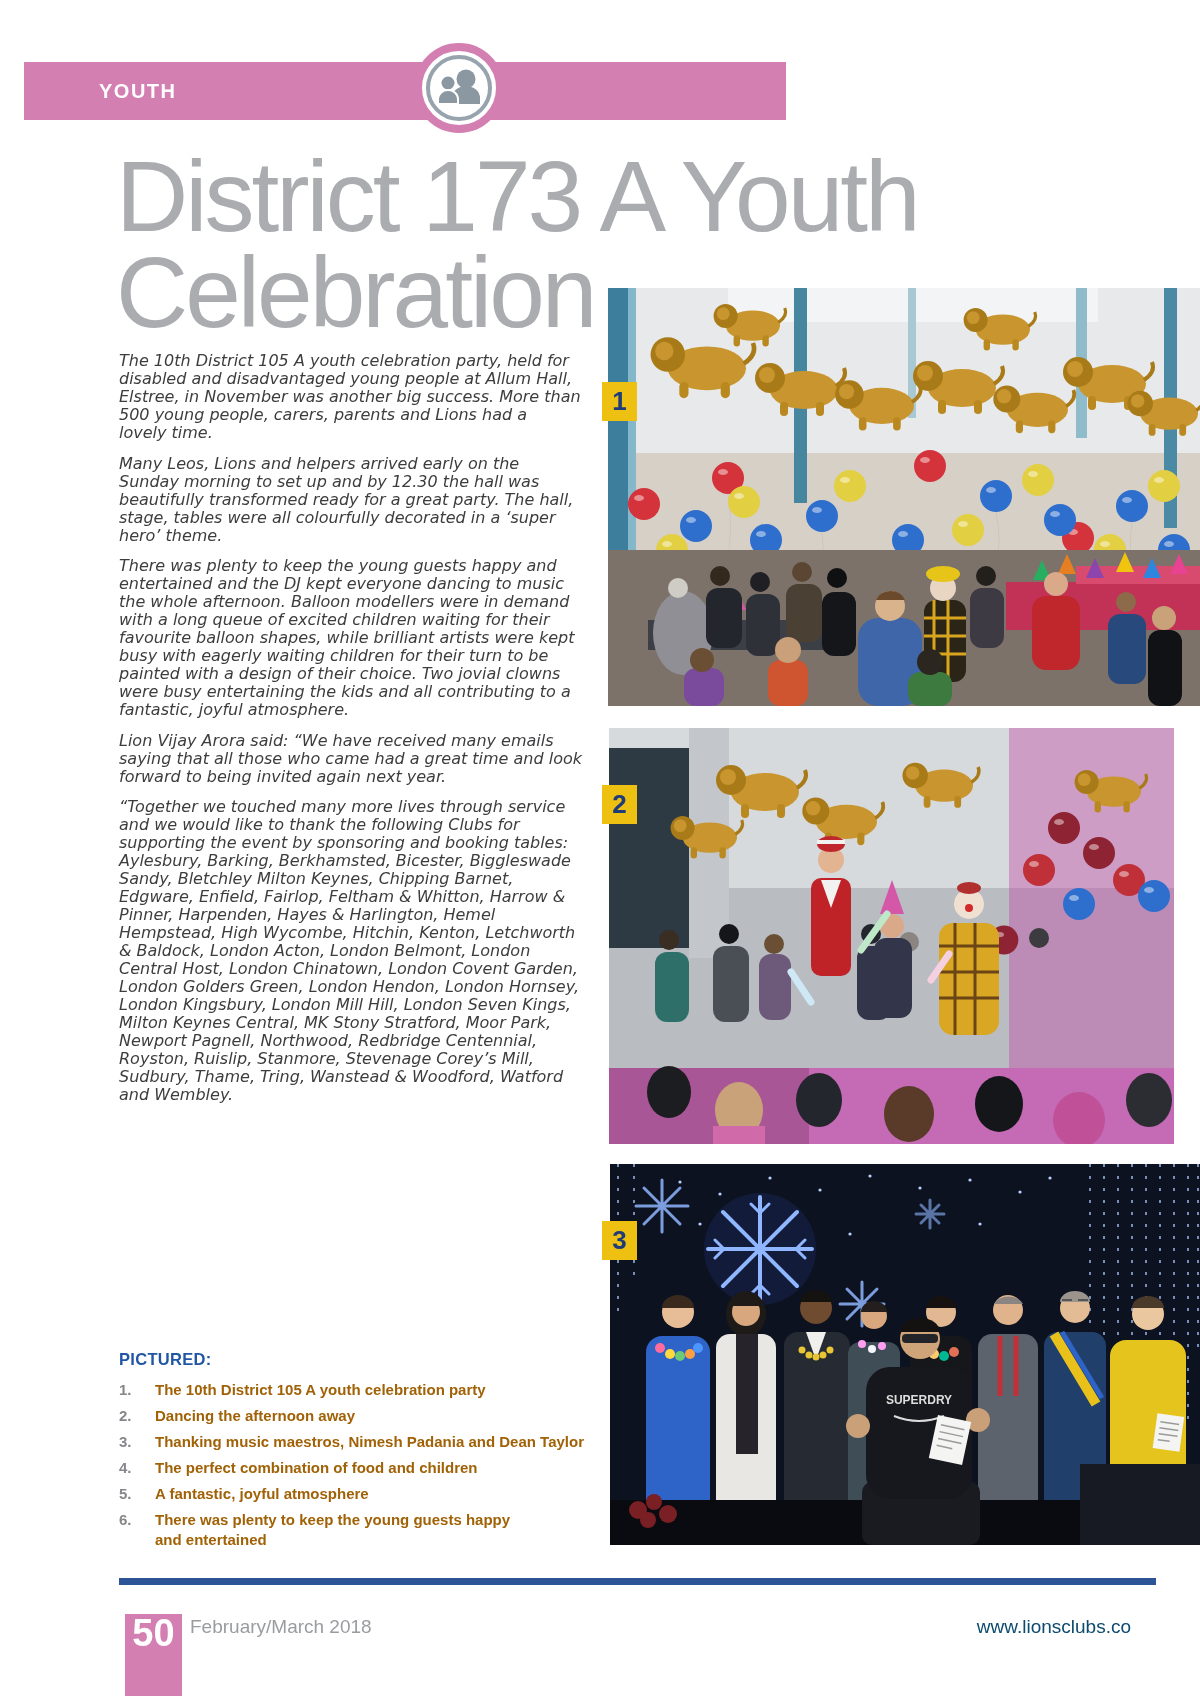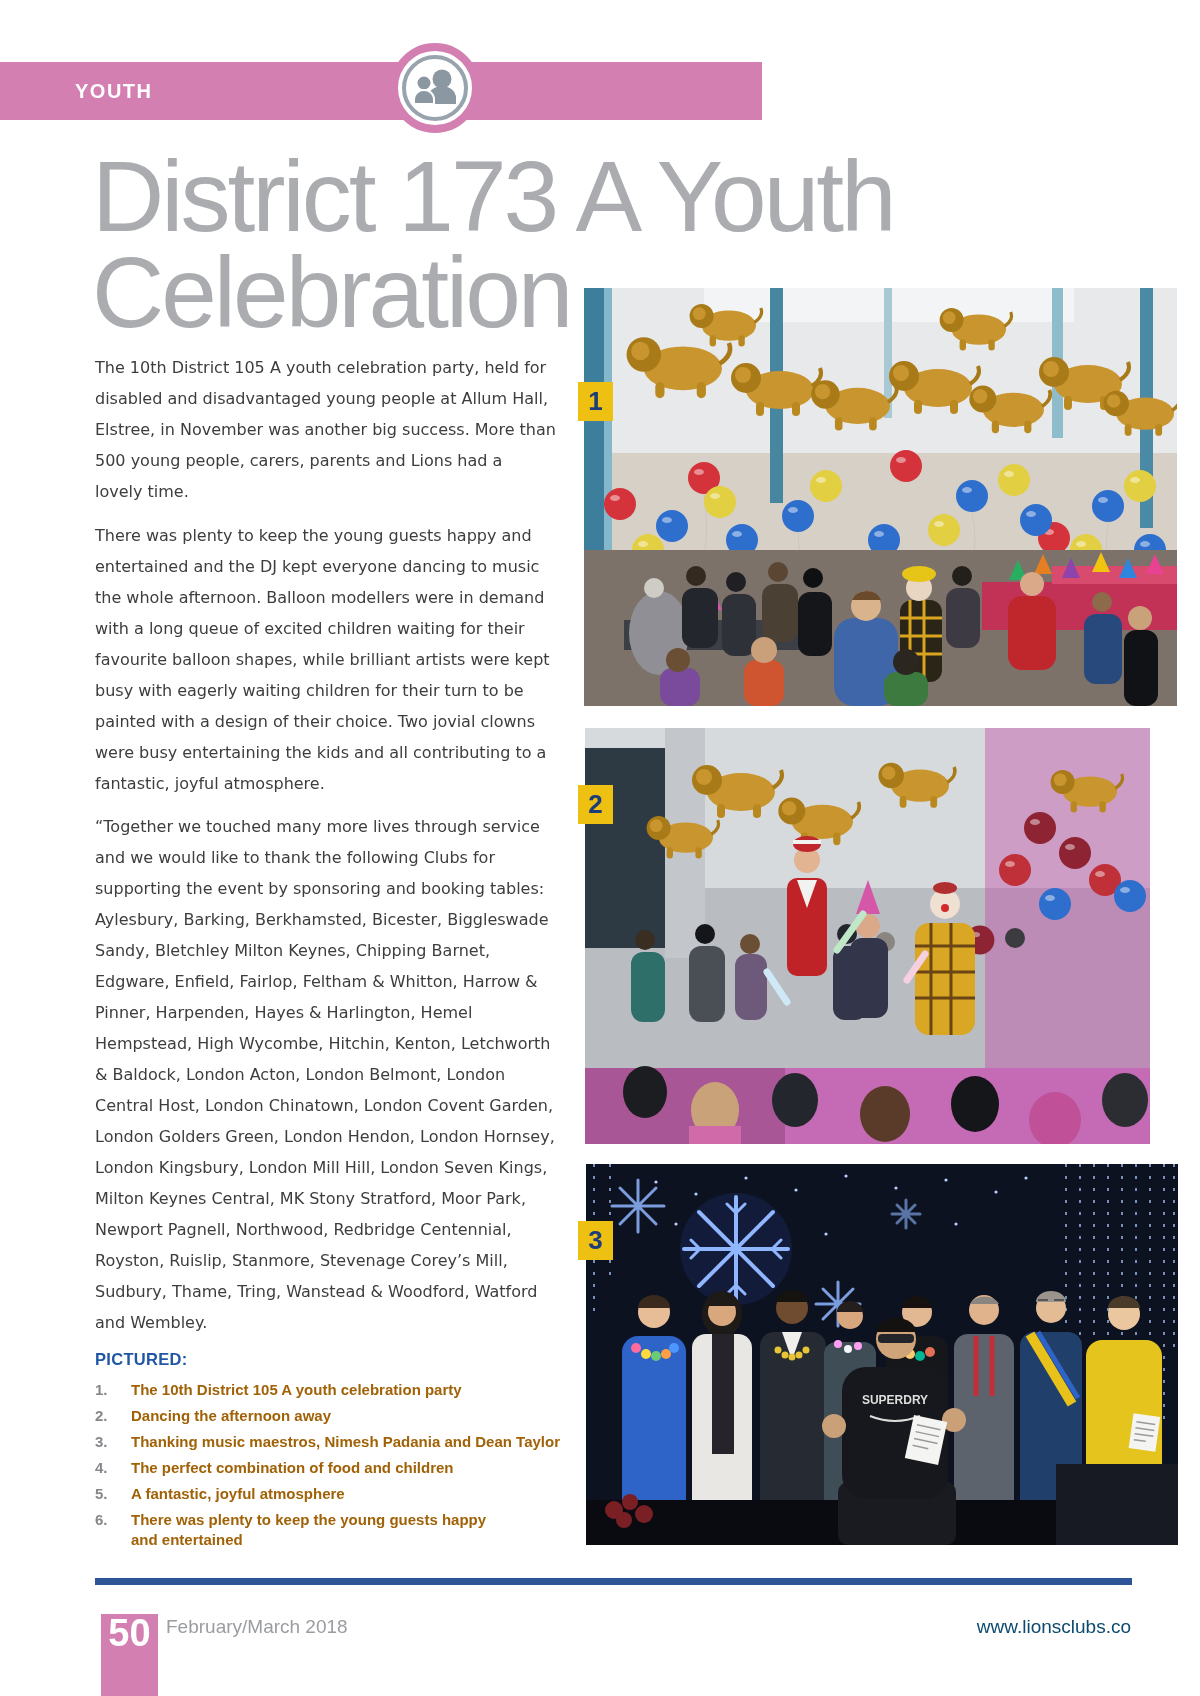--- a/index.html
+++ b/index.html
@@ -1,28 +1,28 @@
 <!DOCTYPE html>
 <html><head>
 <meta charset="utf-8">
 <style>
   html,body{margin:0;padding:0;}
   body{width:1200px;height:1696px;background:#ffffff;position:relative;overflow:hidden;
        font-family:"DejaVu Sans",sans-serif;}
-  .abs{position:absolute;}
+  .abs{position:absolute;margin-left:24px;}
   
   .topbar{left:0;top:62px;width:762px;height:58px;background:#d47fb2;}
   .youth{left:75px;top:62px;height:58px;line-height:58px;color:#fff;
          font-family:"Liberation Sans",sans-serif;font-weight:bold;font-size:20px;letter-spacing:1.5px;}
   .circle-icon{left:389px;top:42px;width:92px;height:92px;}
   
   .page-title{left:92px;top:148px;font-family:"Liberation Sans",sans-serif;font-weight:300;
               font-size:100px;line-height:96px;letter-spacing:-3px;color:#aaacaf;white-space:pre;}
   
-  .body-col{left:95px;top:352px;width:475px;font-size:16px;line-height:31px;color:#3d3d3f;}
+  .body-col{left:95px;top:352px;width:475px;font-size:16px;line-height:18px;color:#3d3d3f;font-style:italic;}
   .para{margin:0 0 12.5px 0;white-space:pre;}
   
   .pictured-h{left:95px;top:1350px;font-family:"Liberation Sans",sans-serif;font-weight:bold;
               font-size:16.5px;color:#2156a5;letter-spacing:.3px;}
   .plist{left:95px;top:1380px;width:470px;font-family:"Liberation Sans",sans-serif;font-weight:bold;font-size:15px;}
   .prow{display:flex;margin-bottom:6px;line-height:20px;}
   .pnum{width:36px;color:#85878a;flex:none;}
   .ptxt{color:#a16207;white-space:pre-line;}
   
   .photo{overflow:hidden;background:#e5e5e5;}
@@ -65,29 +65,37 @@
 
 <div class="abs page-title">District 173 A Youth
 Celebration</div>
 
 <div class="abs body-col">
   <p class="para">The 10th District 105 A youth celebration party, held for
 disabled and disadvantaged young people at Allum Hall,
 Elstree, in November was another big success. More than
 500 young people, carers, parents and Lions had a
 lovely time.</p>
+  <p class="para">Many Leos, Lions and helpers arrived early on the
+Sunday morning to set up and by 12.30 the hall was
+beautifully transformed ready for a great party. The hall,
+stage, tables were all colourfully decorated in a ‘super
+hero’ theme.</p>
   <p class="para">There was plenty to keep the young guests happy and
 entertained and the DJ kept everyone dancing to music
 the whole afternoon. Balloon modellers were in demand
 with a long queue of excited children waiting for their
 favourite balloon shapes, while brilliant artists were kept
 busy with eagerly waiting children for their turn to be
 painted with a design of their choice. Two jovial clowns
 were busy entertaining the kids and all contributing to a
 fantastic, joyful atmosphere.</p>
+  <p class="para">Lion Vijay Arora said: “We have received many emails
+saying that all those who came had a great time and look
+forward to being invited again next year.</p>
   <p class="para">“Together we touched many more lives through service
 and we would like to thank the following Clubs for
 supporting the event by sponsoring and booking tables:
 Aylesbury, Barking, Berkhamsted, Bicester, Biggleswade
 Sandy, Bletchley Milton Keynes, Chipping Barnet,
 Edgware, Enfield, Fairlop, Feltham &amp; Whitton, Harrow &amp;
 Pinner, Harpenden, Hayes &amp; Harlington, Hemel
 Hempstead, High Wycombe, Hitchin, Kenton, Letchworth
 &amp; Baldock, London Acton, London Belmont, London
 Central Host, London Chinatown, London Covent Garden,

